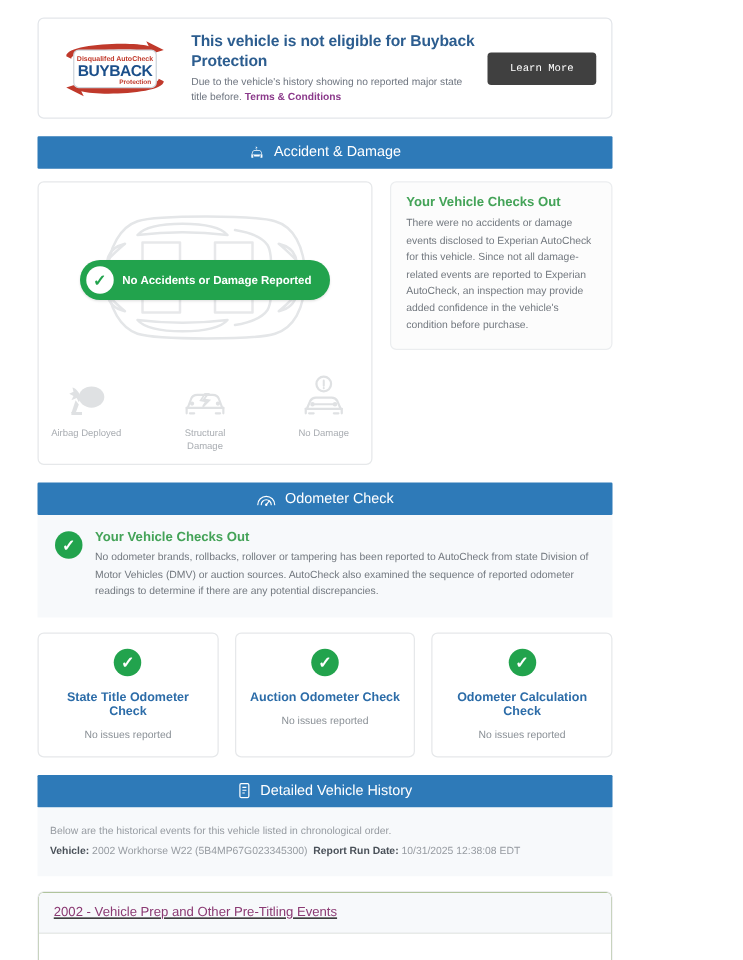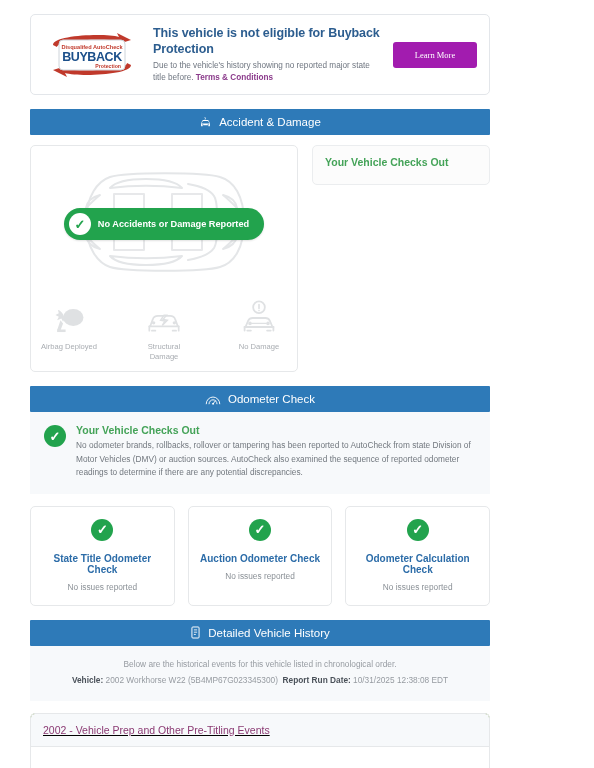--- a/index.html
+++ b/index.html
@@ -45,26 +45,26 @@
     margin-top: 3px;
   }
   .terms-link {
     color: #8b3a8b;
     font-weight: 700;
     text-decoration: none;
     cursor: pointer;
   }
   .learn-more {
     flex: 0 0 auto;
-    background: #a21caf;
+    background: #404040;
     color: #fff;
     border: none;
     border-radius: 3px;
     font-size: 8.5px;
-    font-family: Liberation Serif, serif;
+    font-family: Liberation Mono, monospace;
     padding: 8px 18px;
     cursor: pointer;
     min-width: 84px;
   }
 
   
   .section-bar {
     background: #2e7ab8;
     color: #fff;
     height: 26px;
@@ -204,21 +204,20 @@
     margin-bottom: 12px;
   }
   .odo-card .oc-title {
     color: #2c6ca8; font-size: 10px; font-weight: 700; margin-bottom: 7px;
   }
   .odo-card .oc-sub { color: #8a9096; font-size: 8.3px; }
 
   
   .dvh-panel {
     background: #f7f9fb;
-    text-align: center;
     padding: 12px 10px 14px 10px;
   }
   .dvh-line1 { color: #969ba1; font-size: 8.3px; line-height: 13px; }
   .dvh-line2 { color: #969ba1; font-size: 8.3px; line-height: 14px; margin-top: 2px; }
   .dvh-line2 b { color: #4a5159; }
 
   .year-card {
     margin-top: 12px;
     border: 1px solid #e6e8ea;
     border-radius: 5px;
@@ -340,20 +339,21 @@
             </svg>
           </span>
           <span class="dlabel">No Damage</span>
         </div>
 
       </div>
     </div>
 
     <div class="checks-out-card">
       <div class="checks-out-title">Your Vehicle Checks Out</div>
+      <div class="checks-out-body">There were no accidents or damage events disclosed to Experian AutoCheck for this vehicle. Since not all damage-related events are reported to Experian AutoCheck, an inspection may provide added confidence in the vehicle's condition before purchase.</div>
     </div>
   </div>
 
   <div class="section-bar">
     <span class="bar-icon">
       <svg width="16" height="13" viewBox="0 0 26 18" fill="none" stroke="#ffffff" stroke-width="1.5" stroke-linecap="round">
         <path d="M2 16a11 11 0 0 1 22 0"></path>
         <path d="M6.5 16a6.5 6.5 0 0 1 13 0"></path>
         <path d="M13 16l4-5"></path>
         <circle cx="13" cy="16" r="0.8" fill="#ffffff"></circle>

